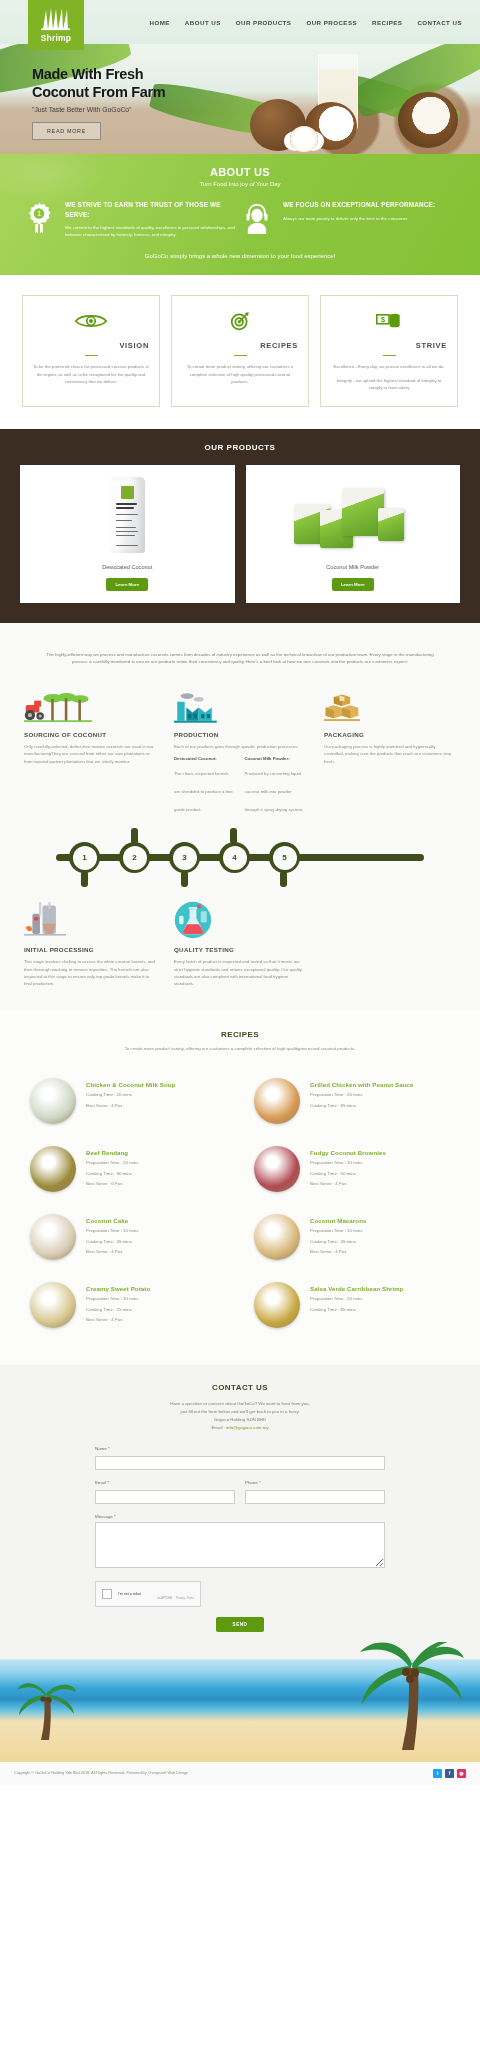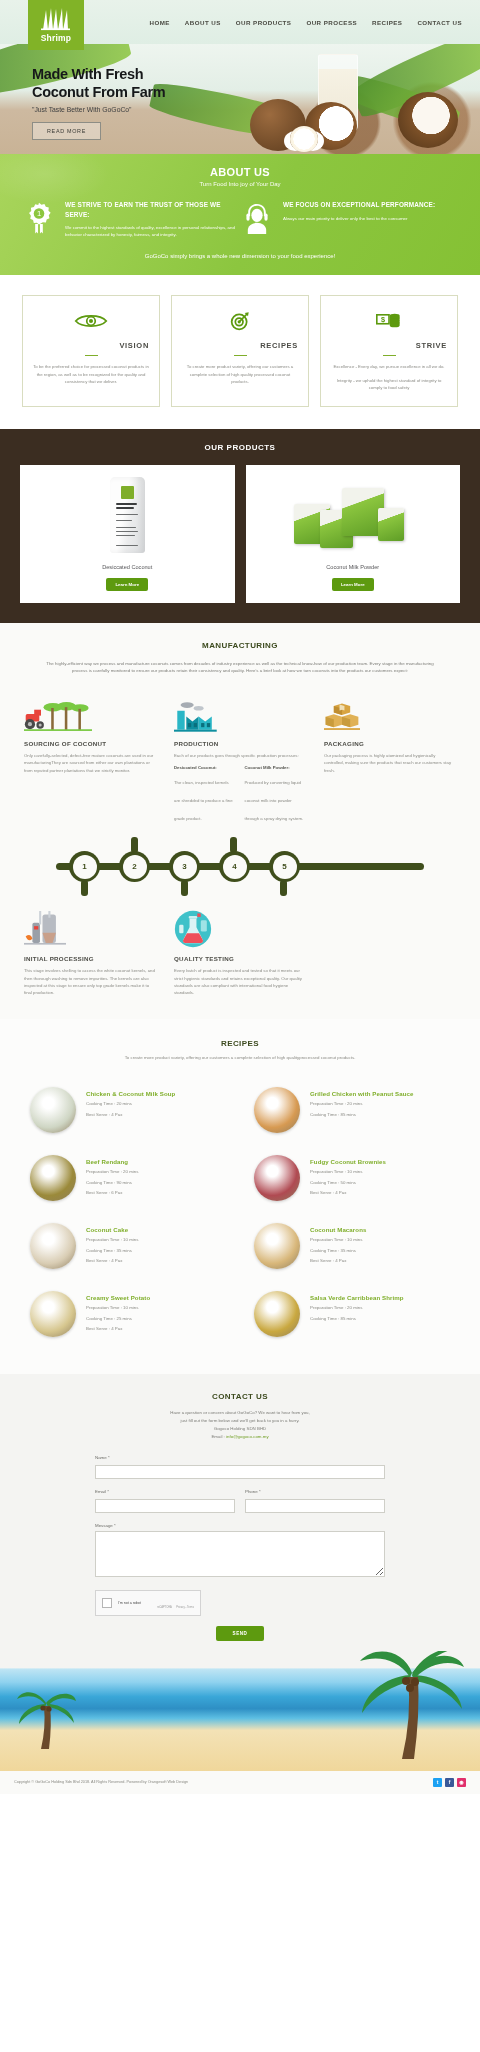--- a/index.html
+++ b/index.html
@@ -313,21 +313,20 @@
           <i class="cbox" style="left:84px;top:30px;width:26px;height:33px;"></i>
         </span>
       </div>
       <div class="prod-name">Coconut Milk Powder</div>
       <span class="prod-btn">Learn More</span>
     </div>
   </div>
 </section>
 
 <section class="mfg">
-  <h2 class="sec-title">MANUFACTURING</h2>
   <p class="mfg-intro">The highly-efficient way we process and manufacture coconuts comes from decades of industry experience as well as the technical know-how of our production team. Every stage in the manufacturing process is carefully monitored to ensure our products retain their consistency and quality. Here's a brief look at how we turn coconuts into the products our customers expect:</p>
 
   <div class="mfg-row">
     <div class="mfg-item">
       <div class="mfg-ico">
         <svg viewBox="0 0 80 38" width="68" height="33">
           <g fill="#7ac943">
               <ellipse cx="34" cy="8" rx="11" ry="5"></ellipse>
               <ellipse cx="50" cy="7" rx="11" ry="5"></ellipse>
               <ellipse cx="66" cy="9" rx="10" ry="4.5"></ellipse>

